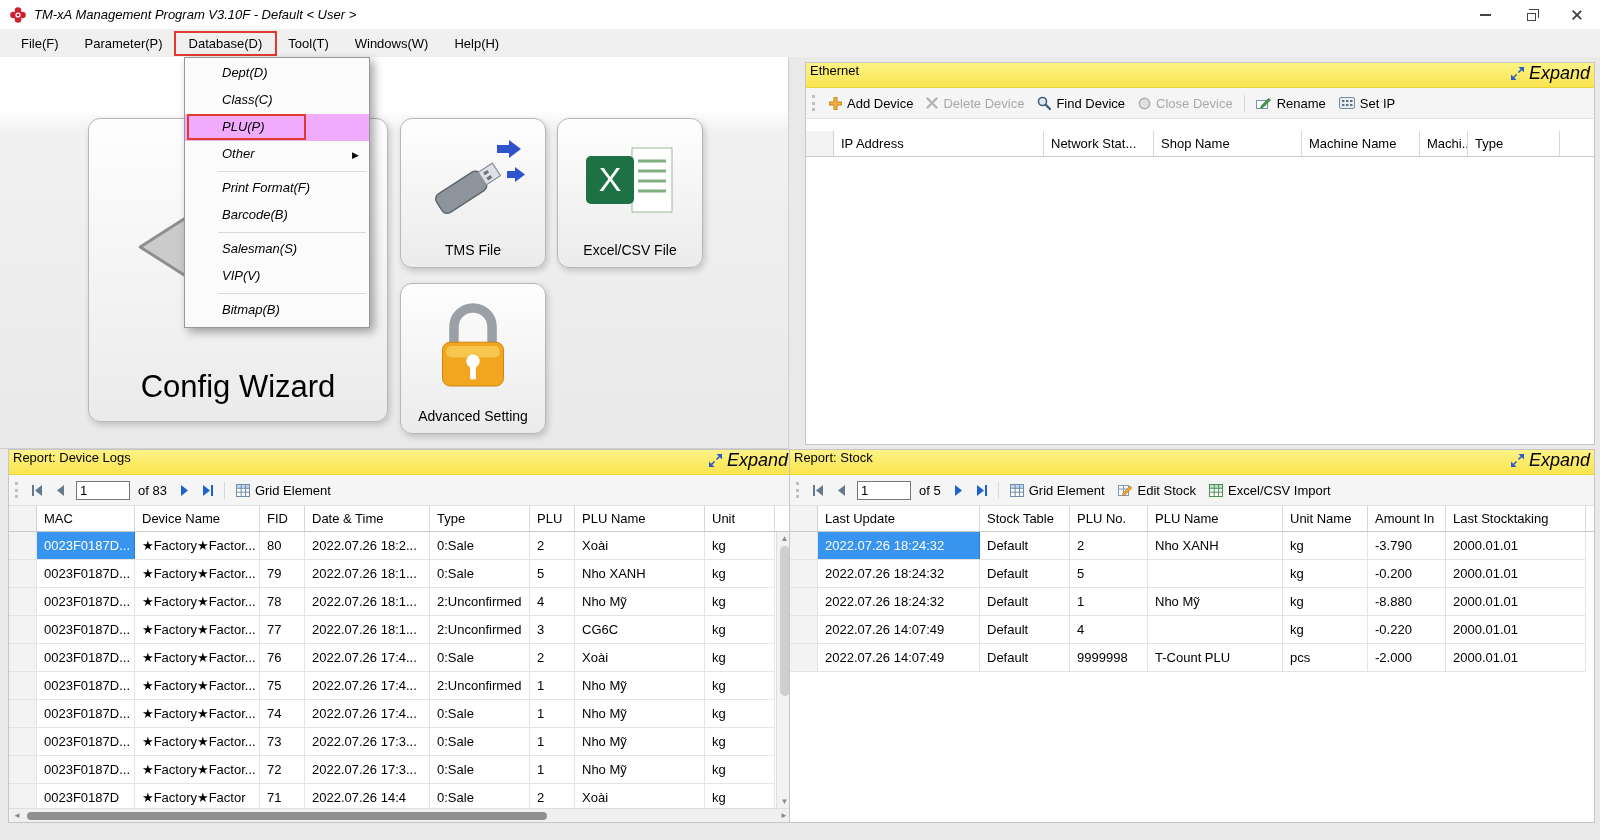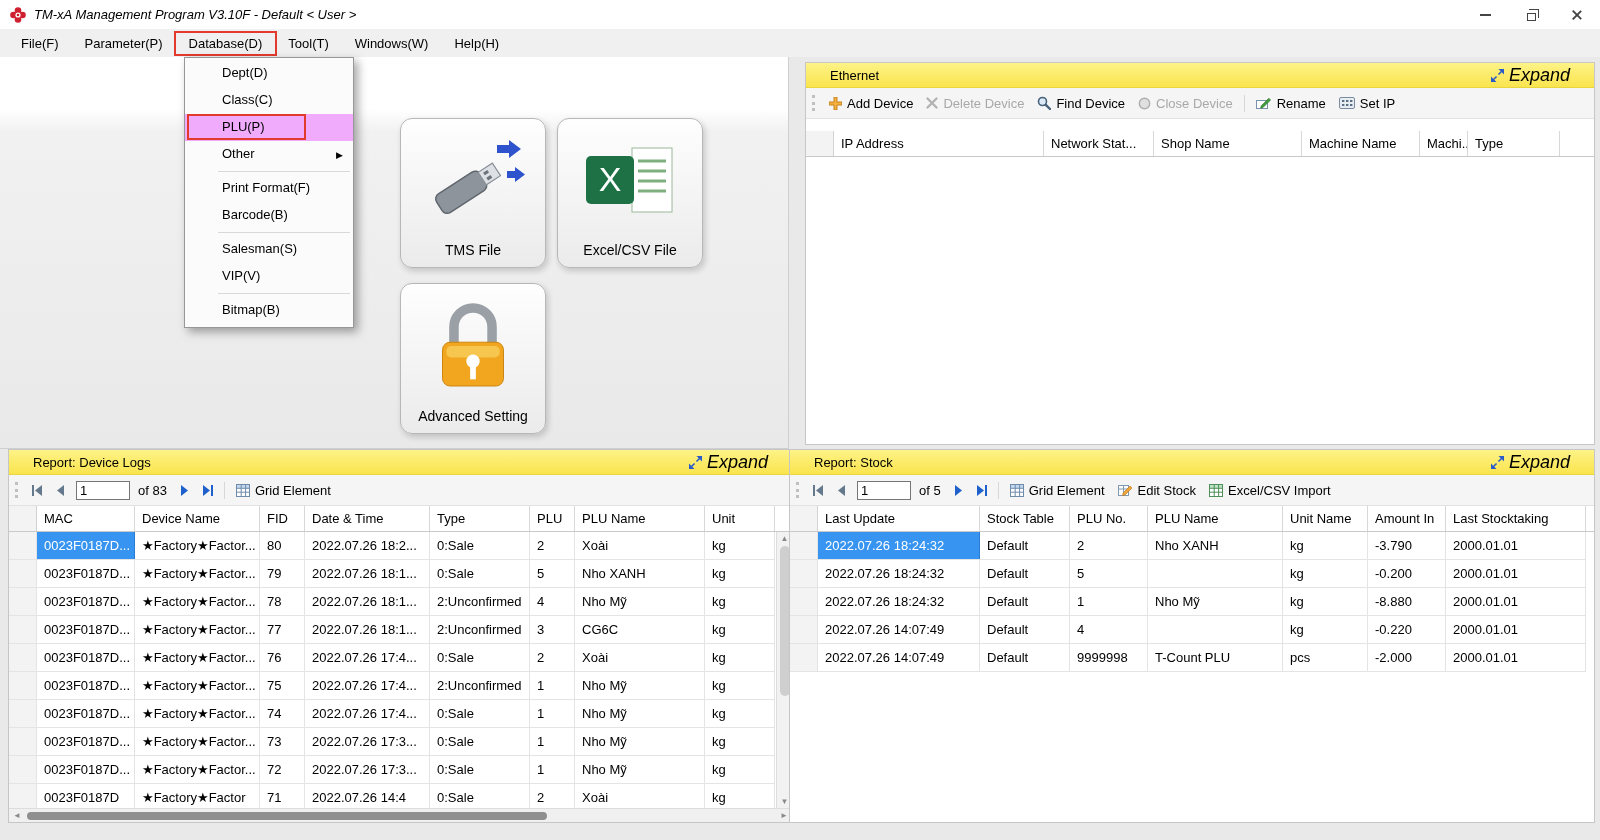--- a/index.html
+++ b/index.html
@@ -43,38 +43,38 @@
     display:flex; flex-direction:column; align-items:center; }
   .card-icon { flex:1; display:flex; align-items:center; justify-content:center; width:100%; }
   .card-label { padding-bottom:9px; font-size:14px; white-space:nowrap; }
   .card-config { left:88px; top:61px; width:300px; height:304px; }
   .card-config .card-label { font-size:31px; padding-bottom:16px; }
   .card-tms   { left:400px; top:61px; width:146px; height:150px; }
   .card-excel { left:557px; top:61px; width:146px; height:150px; }
   .card-lock  { left:400px; top:226px; width:146px; height:151px; }
 
   
-  .dropdown { position:absolute; left:184px; top:57px; width:170px; background:#fbfbfb;
-    border:1px solid #979797; box-shadow:4px 4px 9px rgba(0,0,0,.35); z-index:100; padding:2px 0 3px 0; }
+  .dropdown { position:absolute; left:184px; top:57px; width:186px; background:#fbfbfb;
+    border:1px solid #979797; box-shadow:4px 4px 9px rgba(0,0,0,.35); z-index:100; padding:2px 0 3px 0;font-style:italic; }
   .dd-item { height:27px; line-height:26px; padding-left:37px; position:relative; font-size:13px; }
   .dd-item.selected { background:#f0abfc; }
   .dd-sep { border-top:1px solid #d9d9d9; margin:3px 3px 3px 33px; }
   .dd-arrow { position:absolute; right:10px; top:1px; font-size:9px; }
   .plu-anno { position:absolute; left:2px; top:0; width:119px; height:26px;
     border:2px solid #e23b2e; pointer-events:none; }
 
   
   .panel { position:absolute; background:#fff; border:1px solid #c6c6c6;
     display:flex; flex-direction:column; overflow:hidden; }
   .panel-eth   { left:805px; top:62px;  width:790px; height:383px; }
   .panel-logs  { left:8px;   top:449px; width:785px; height:374px; }
   .panel-stock { left:789px; top:449px; width:806px; height:374px; }
 
   .ybar { height:25px; flex:0 0 25px; background:linear-gradient(180deg,#fdf387,#fae44e);
-    display:flex; align-items:center; justify-content:space-between; padding:0 24px;
+    display:flex; align-items:flex-start; justify-content:space-between; padding:0 4px;
     border-bottom:1px solid #e8d63e; }
   .ytitle { font-size:13px; }
   .expand-btn { display:flex; align-items:center; gap:5px; font-size:18px;font-style:italic; }
 
   .toolbar { height:31px; flex:0 0 31px; background:#f5f5f5; border-bottom:1px solid #e2e2e2;
     display:flex; align-items:center; padding:0 6px; gap:3px; }
   .tb-grip { width:3px; height:16px; border-left:3px dotted #c0c0c0; margin-right:6px; }
   .tb-btn { display:flex; align-items:center; gap:5px; padding:0 5px; height:24px; font-size:13px; white-space:nowrap; }
   .tb-btn.disabled { color:#a8a8a8; }
   .tb-sep { width:1px; height:17px; background:#d8d8d8; margin:0 3px; }
@@ -158,20 +158,28 @@
   <div class="mb-item">
     <span>Database(D)</span>
     <span class="anno-db"></span>
   </div>
   <div class="mb-item">Tool(T)</div>
   <div class="mb-item">Windows(W)</div>
   <div class="mb-item">Help(H)</div>
 </div>
 
 <div class="home">
+  <div class="card card-config">
+    <div class="card-icon">
+      <svg width="230" height="168" viewBox="0 0 230 170">
+        <polygon points="132,14 132,56 218,56 218,120 132,120 132,162 16,88" fill="#cbcbcb" stroke="#8e8e8e" stroke-width="3" stroke-linejoin="round"></polygon>
+      </svg>
+    </div>
+    <div class="card-label">Config Wizard</div>
+  </div>
 
   <div class="card card-tms">
     <div class="card-icon">
       <svg width="108" height="88" viewBox="0 0 108 88">
         <g transform="rotate(-33 54 44)">
           <rect x="12" y="36" width="52" height="22" rx="6" fill="#8d949c" stroke="#5f666d" stroke-width="1.5"></rect>
           <rect x="63" y="39.5" width="17" height="15" fill="#dde1e6" stroke="#8a9097" stroke-width="1.2"></rect>
           <rect x="67" y="42.5" width="5" height="3.2" fill="#6d737a"></rect>
           <rect x="67" y="48.5" width="5" height="3.2" fill="#6d737a"></rect>
         </g>

